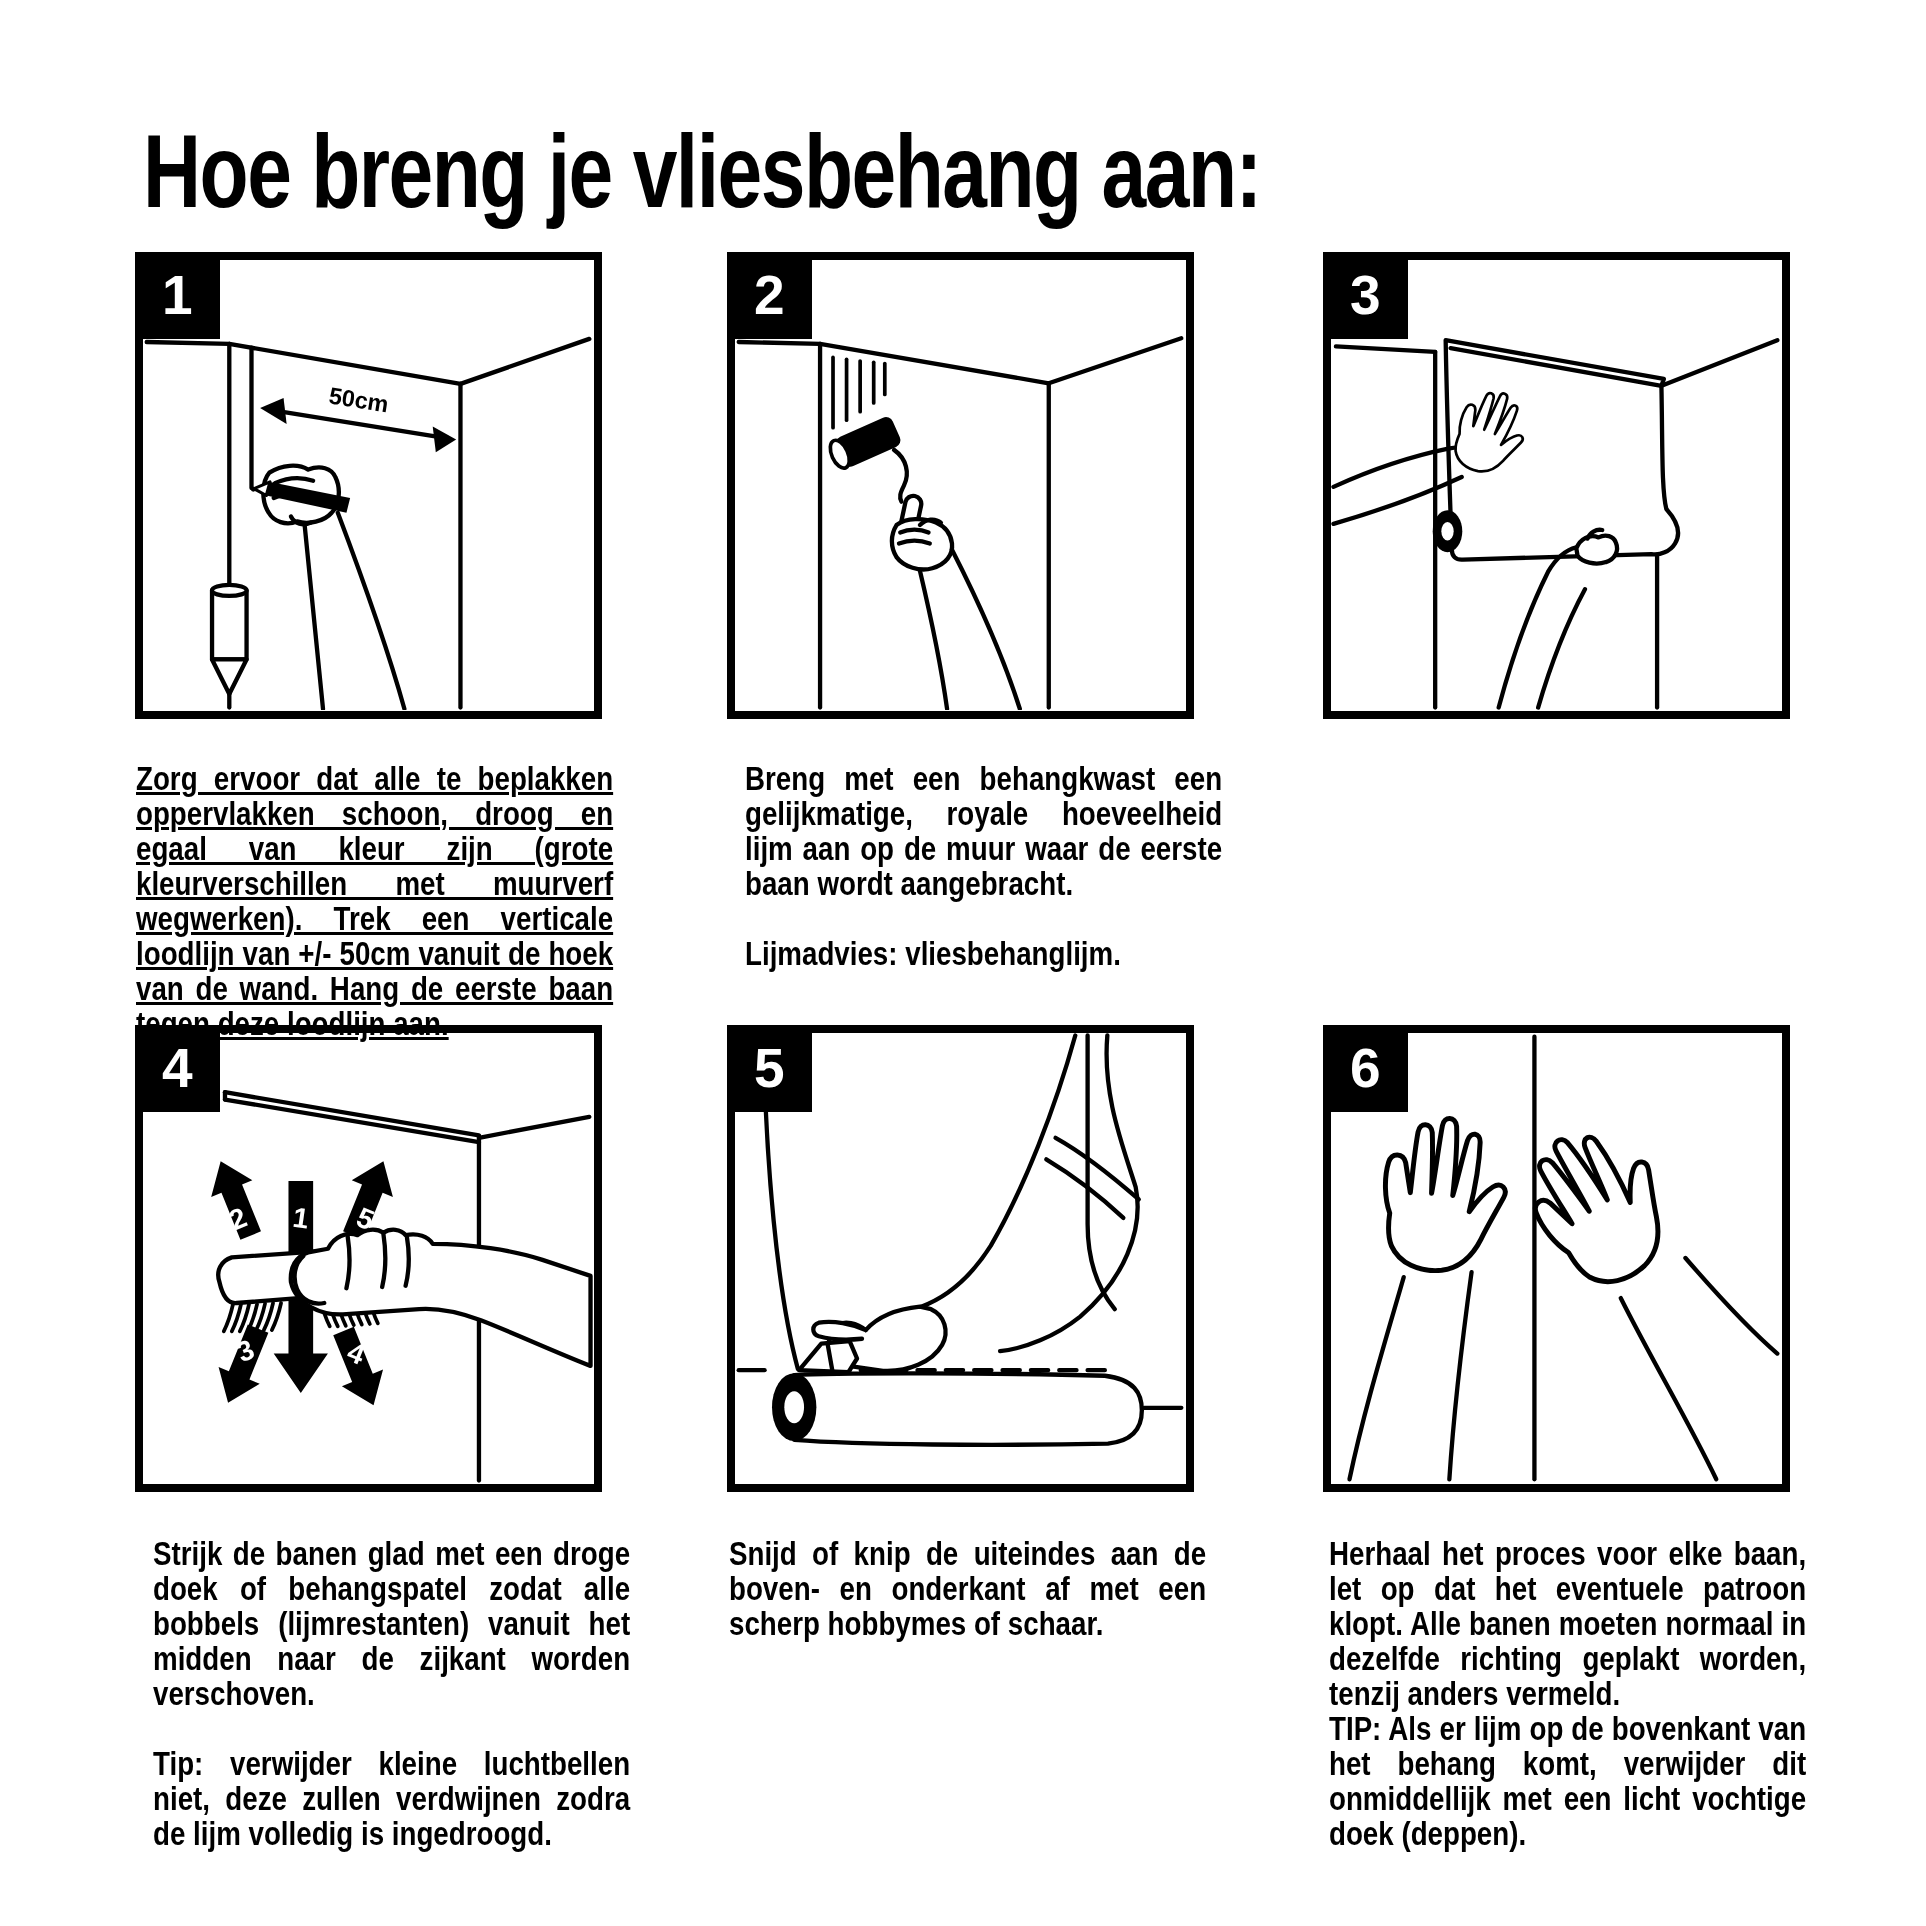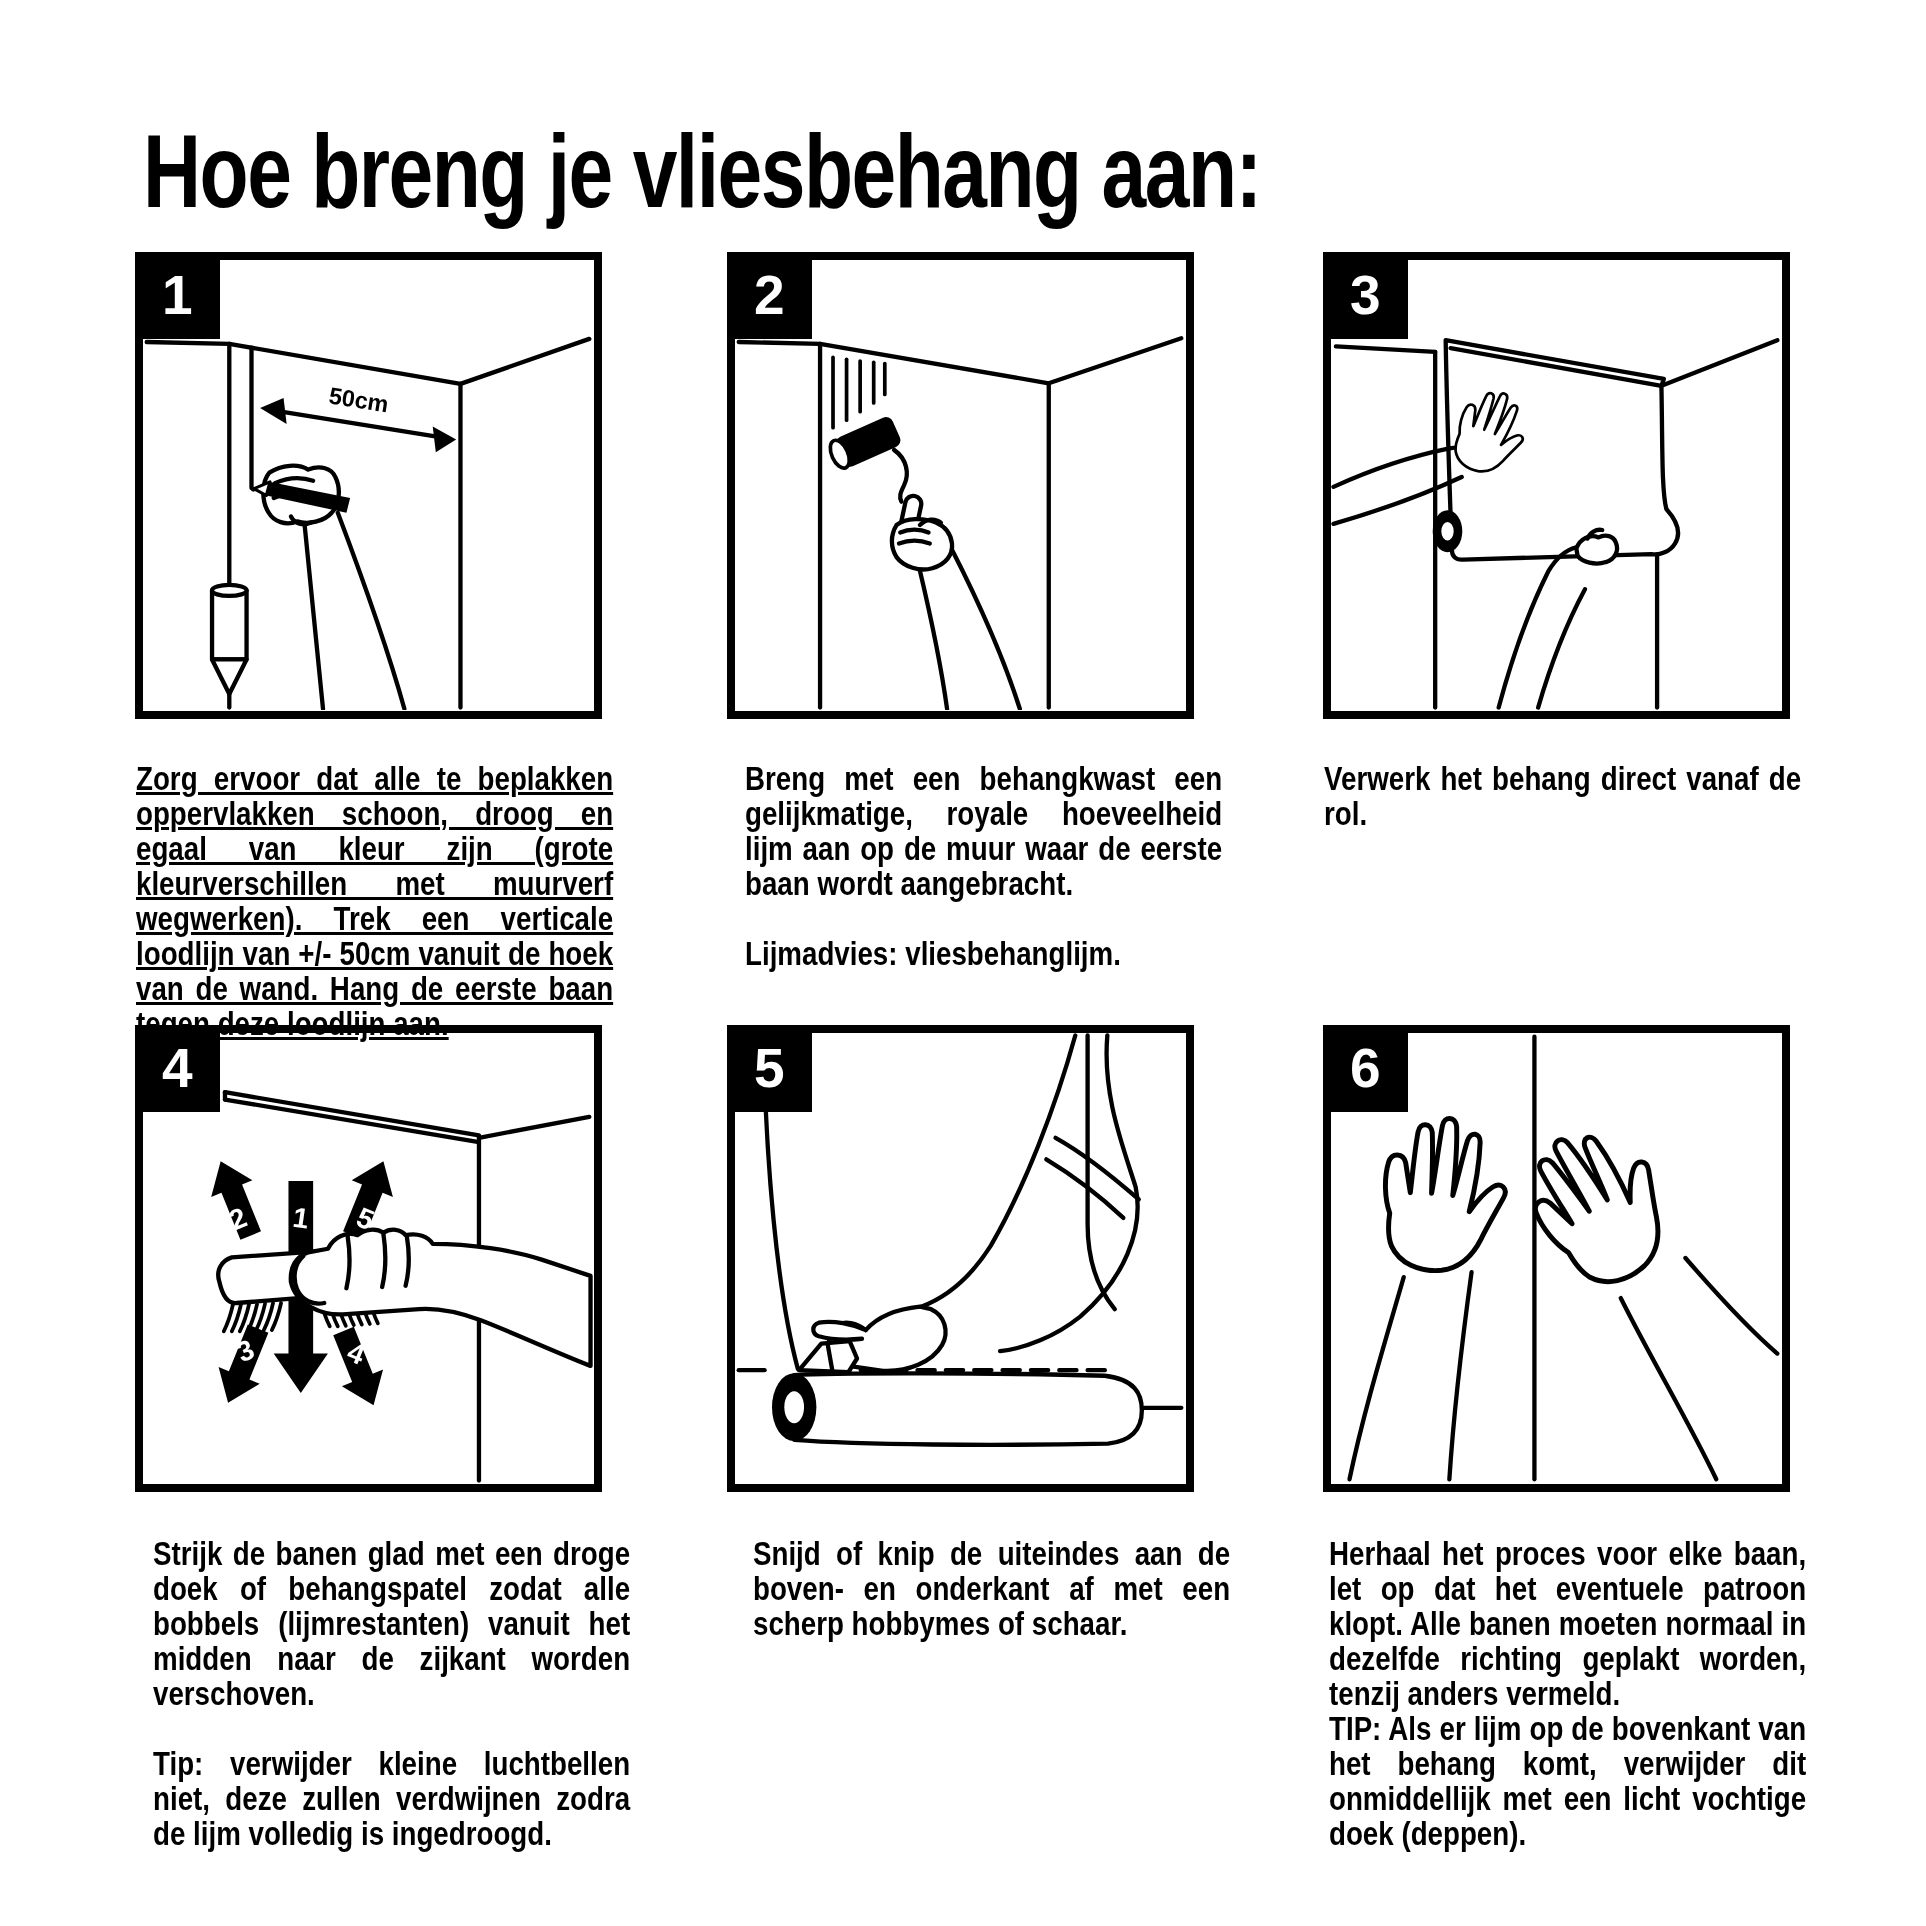--- a/index.html
+++ b/index.html
@@ -237,32 +237,27 @@
     <div class="inner">
         <p>Zorg ervoor dat alle te beplakken oppervlakken schoon, droog en egaal van kleur zijn (grote kleurverschillen met muurverf wegwerken). Trek een verticale loodlijn van +/- 50cm vanuit de hoek van de wand. Hang de eerste baan tegen deze loodlijn aan.</p>
       </div>
   </div>
   <div class="step-text" style="left:729px;top:761px;margin-left:16px;">
     <div class="inner">
         <p>Breng met een behangkwast een gelijkmatige, royale hoeveelheid lijm aan op de muur waar de eerste baan wordt aangebracht.</p>
         <p>Lijmadvies: vliesbehanglijm.</p>
       </div>
   </div>
-  <div class="step-text" style="left:1324px;top:761px;">
-    <div class="inner">
-        <p>Verwerk het behang direct vanaf de rol.</p>
-      </div>
-  </div>
   <div class="step-text" style="left:153px;top:1536px;">
     <div class="inner">
         <p>Strijk de banen glad met een droge doek of behangspatel zodat alle bobbels (lijmrestanten) vanuit het midden naar de zijkant worden verschoven.</p>
         <p>Tip: verwijder kleine luchtbellen niet, deze zullen verdwijnen zodra de lijm volledig is ingedroogd.</p>
       </div>
   </div>
-  <div class="step-text" style="left:729px;top:1536px;margin-left:24px;">
+  <div class="step-text" style="left:729px;top:1536px;">
     <div class="inner">
         <p>Snijd of knip de uiteindes aan de boven- en onderkant af met een scherp hobbymes of schaar.</p>
       </div>
   </div>
   <div class="step-text" style="left:1301px;top:1536px;margin-left:28px;">
     <div class="inner tight">
         <p>Herhaal het proces voor elke baan, let op dat het eventuele patroon klopt. Alle banen moeten normaal in dezelfde richting geplakt worden, tenzij anders vermeld.</p>
         <p>TIP: Als er lijm op de bovenkant van het behang komt, verwijder dit onmiddellijk met een licht vochtige doek (deppen).</p>
       </div>
   </div>

